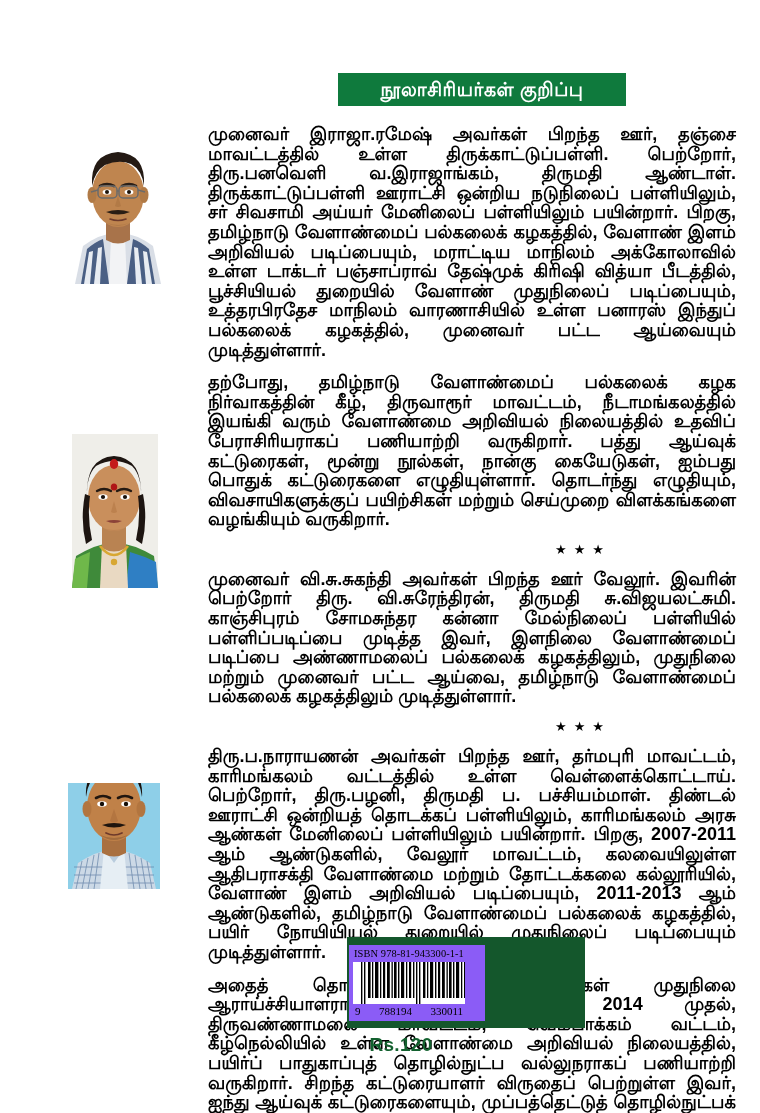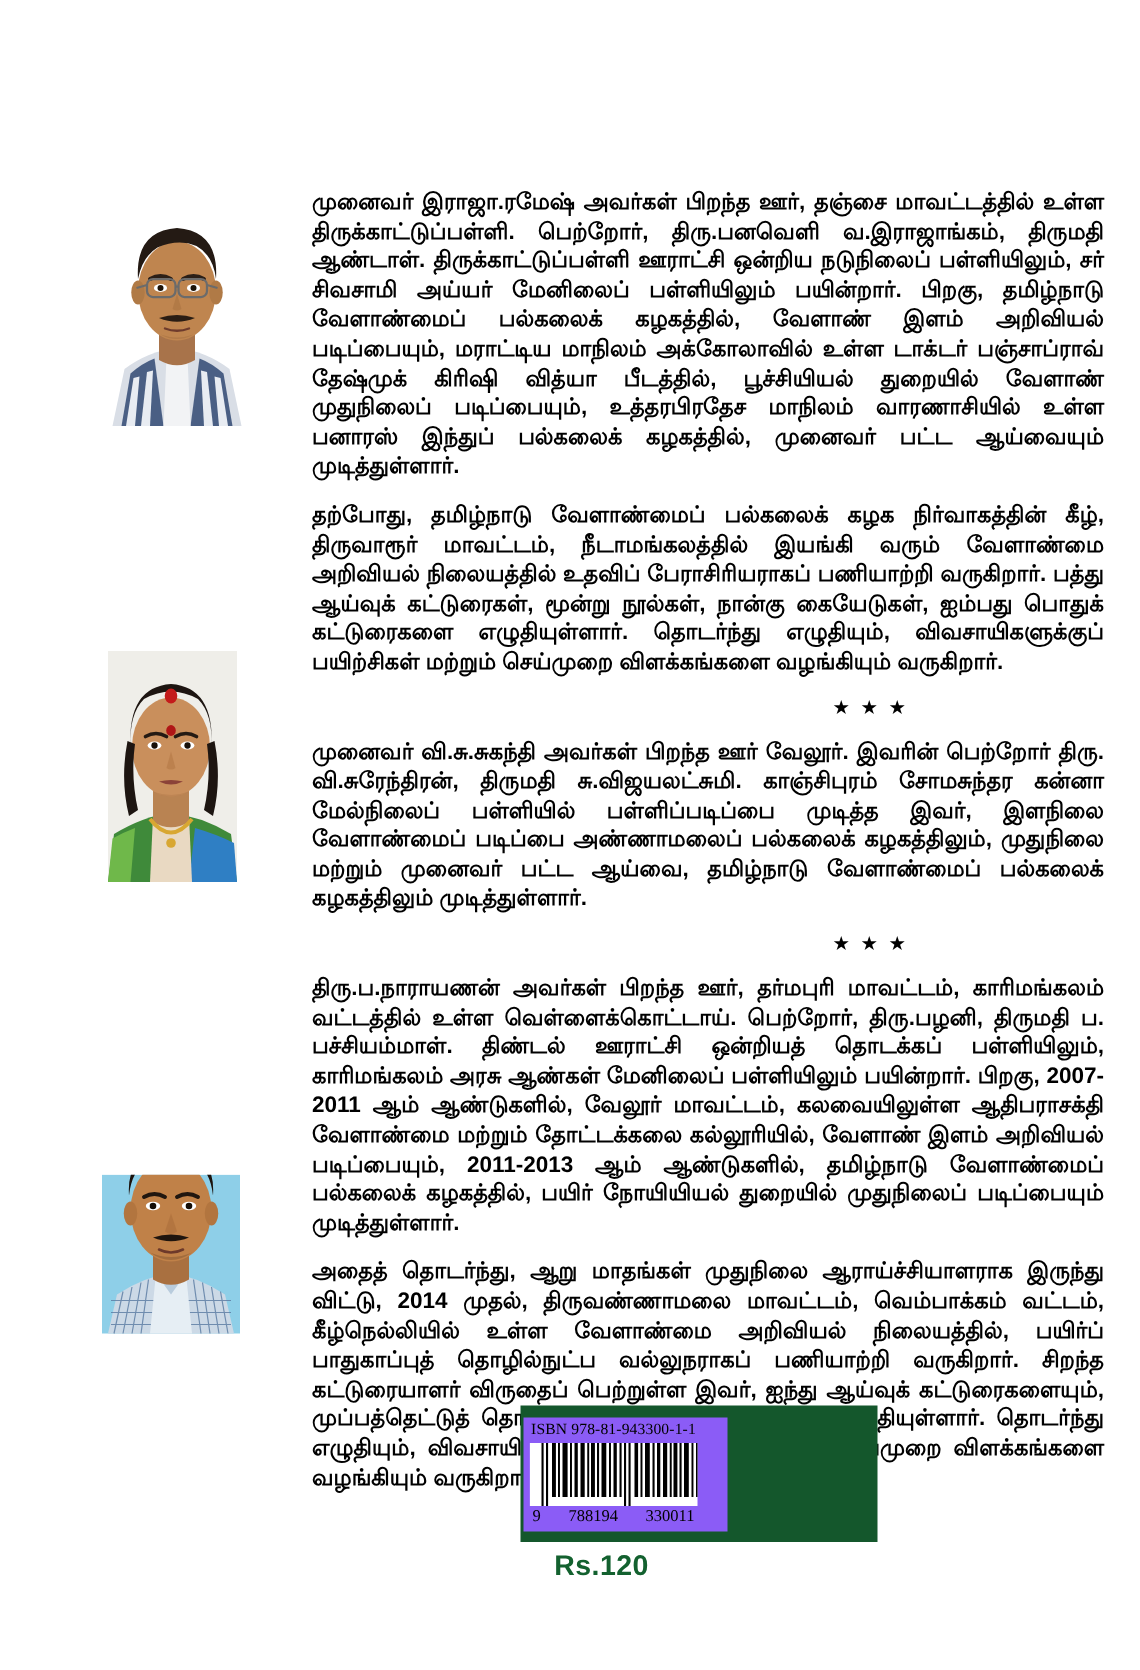--- a/index.html
+++ b/index.html
@@ -43,21 +43,21 @@
 
   
   .content-col {
     position: absolute;
     left: 208px;
     top: 125px;
     width: 528px;
   }
   p.body-par {
     margin: 0 0 13px 0;
-    font-size: 15px;
+    font-size: 18px;
     line-height: 19.6px;
     text-align: justify;
     text-justify: inter-word;
     color: #000000;
     font-weight: bold;
     font-family: "Liberation Sans", "DejaVu Sans", sans-serif;
   }
   p.body-par:last-child { margin-bottom: 0; }
 
   .star-sep {
@@ -174,20 +174,23 @@
     letter-spacing: 0.3px;
     font-family: "Liberation Sans", "DejaVu Sans", sans-serif;
   }
   .price span { margin-left: 42px; }
 </style>
 </head>
 <body>
 
 <div id="page">
 
+  <div class="title-banner">
+    <span class="title-text">நூலாசிரியர்கள் குறிப்பு</span>
+  </div>
 
   <div class="photo" id="photo-1">
     <svg class="ph-canvas" viewBox="0 0 118 156" preserveAspectRatio="none">
       <rect x="0" y="0" width="118" height="156" fill="#ffffff"></rect>
 
       <path d="M16 156 L24 118 Q40 106 59 104 Q78 106 94 118 L102 156 Z" fill="#d9dee6"></path>
       <path d="M22 156 L28 121 Q36 114 44 111 L50 156 Z" fill="#4a5f84"></path>
       <path d="M96 156 L90 121 Q82 114 74 111 L68 156 Z" fill="#4a5f84"></path>
       <path d="M25 156 L30 124 L34 123 L31 156 Z" fill="#e8ecf2"></path>
       <path d="M35 156 L39 120 L43 119 L41 156 Z" fill="#e8ecf2"></path>

